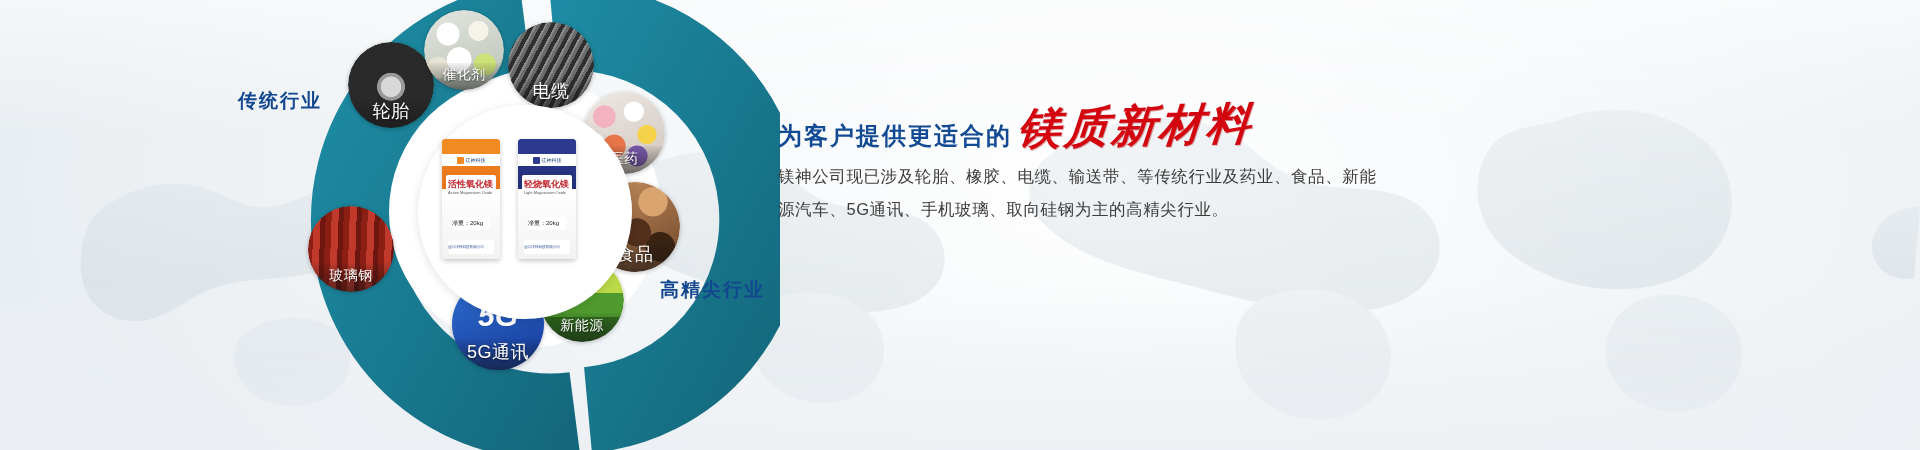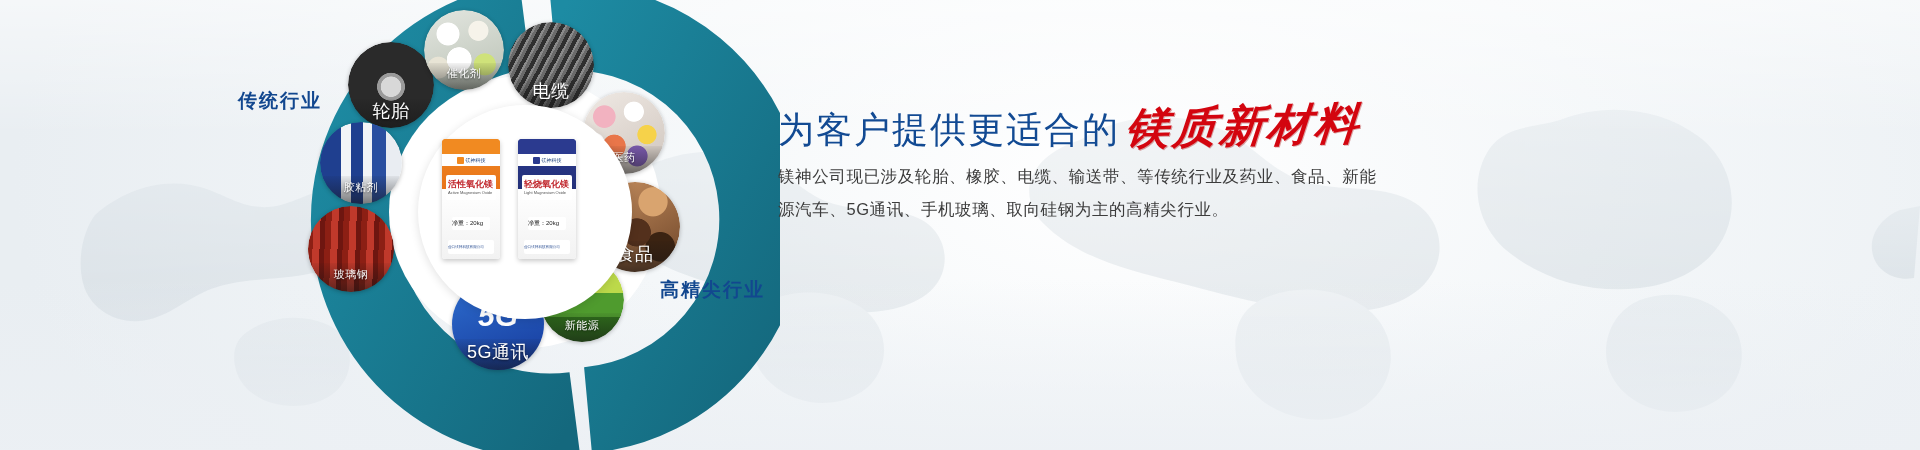--- a/index.html
+++ b/index.html
@@ -47,21 +47,21 @@
     height:34%;
     background:linear-gradient(180deg, rgba(20,20,20,.05), rgba(20,20,20,.55));
     color:#fff;
     font-size:18px; line-height:1;
     display:flex; align-items:center; justify-content:center;
     padding-bottom:5px;
     letter-spacing:.5px;
     text-shadow:0 1px 2px rgba(0,0,0,.6);
     white-space:nowrap;
   }
-  .bubble.small .cap { font-size:11px; }
+  .bubble.small .cap { font-size:14px; }
 
   
   #center-disc {
     position:absolute;
     left:118px; top:105px; width:214px; height:214px;
     background:#ffffff; border-radius:50%;
     box-shadow:0 2px 10px rgba(0,0,0,.12);
   }
   .bag {
     position:absolute; top:34px; width:58px; height:120px;
@@ -111,21 +111,21 @@
 
   
   #copy {
     position:absolute; left:778px; top:104px; width:760px;
   }
   #headline {
     display:flex; align-items:flex-end; gap:6px;
     white-space:nowrap;
   }
   #headline-main {
-    font-size:36px; font-weight:normal; color:#124a93;
+    font-size:24px; font-weight:bold; color:#124a93;
     letter-spacing:2px; line-height:1;
   }
   #headline-accent {
     font-size:44px; font-weight:bold; color:#d3050f;
     font-family:"DejaVu Serif","Liberation Serif",serif;
     font-style:italic;
     letter-spacing:3px; line-height:1;
     transform:skewX(-6deg) rotate(-1.5deg);
     text-shadow:1px 1px 0 rgba(160,0,0,.35);
   }
@@ -204,25 +204,20 @@
       <div class="cap">催化剂</div>
     </div>
 
     <div class="bubble" style="left:208px; top:22px; width:86px; height:86px;">
       <div class="photo" style="background:
              repeating-linear-gradient(118deg,#6b6b6b 0 3px,#2f2f2f 3px 7px,#8a8a8a 7px 9px),
              linear-gradient(#3a3a3a,#1f1f1f);"></div>
       <div class="cap">电缆</div>
     </div>
 
-    <div class="bubble small" style="left:20px; top:122px; width:82px; height:82px;">
-      <div class="photo" style="background:
-             linear-gradient(90deg,#1f3f8f 0 26%,#f2f4f7 26% 38%,#1f3f8f 38% 52%,#f2f4f7 52% 64%,#2a4fa0 64% 80%,#e9edf2 80% 100%);"></div>
-      <div class="cap">胶粘剂</div>
-    </div>
 
     <div class="bubble small" style="left:8px; top:206px; width:86px; height:86px;">
       <div class="photo" style="background:
              repeating-linear-gradient(92deg,#8c1f14 0 6px,#c0392b 6px 13px,#6e1610 13px 18px),
              linear-gradient(#7a1c12,#45100a);"></div>
       <div class="cap">玻璃钢</div>
     </div>
 
     <div class="bubble small" style="left:283px; top:92px; width:82px; height:82px;">
       <div class="photo" style="background:

